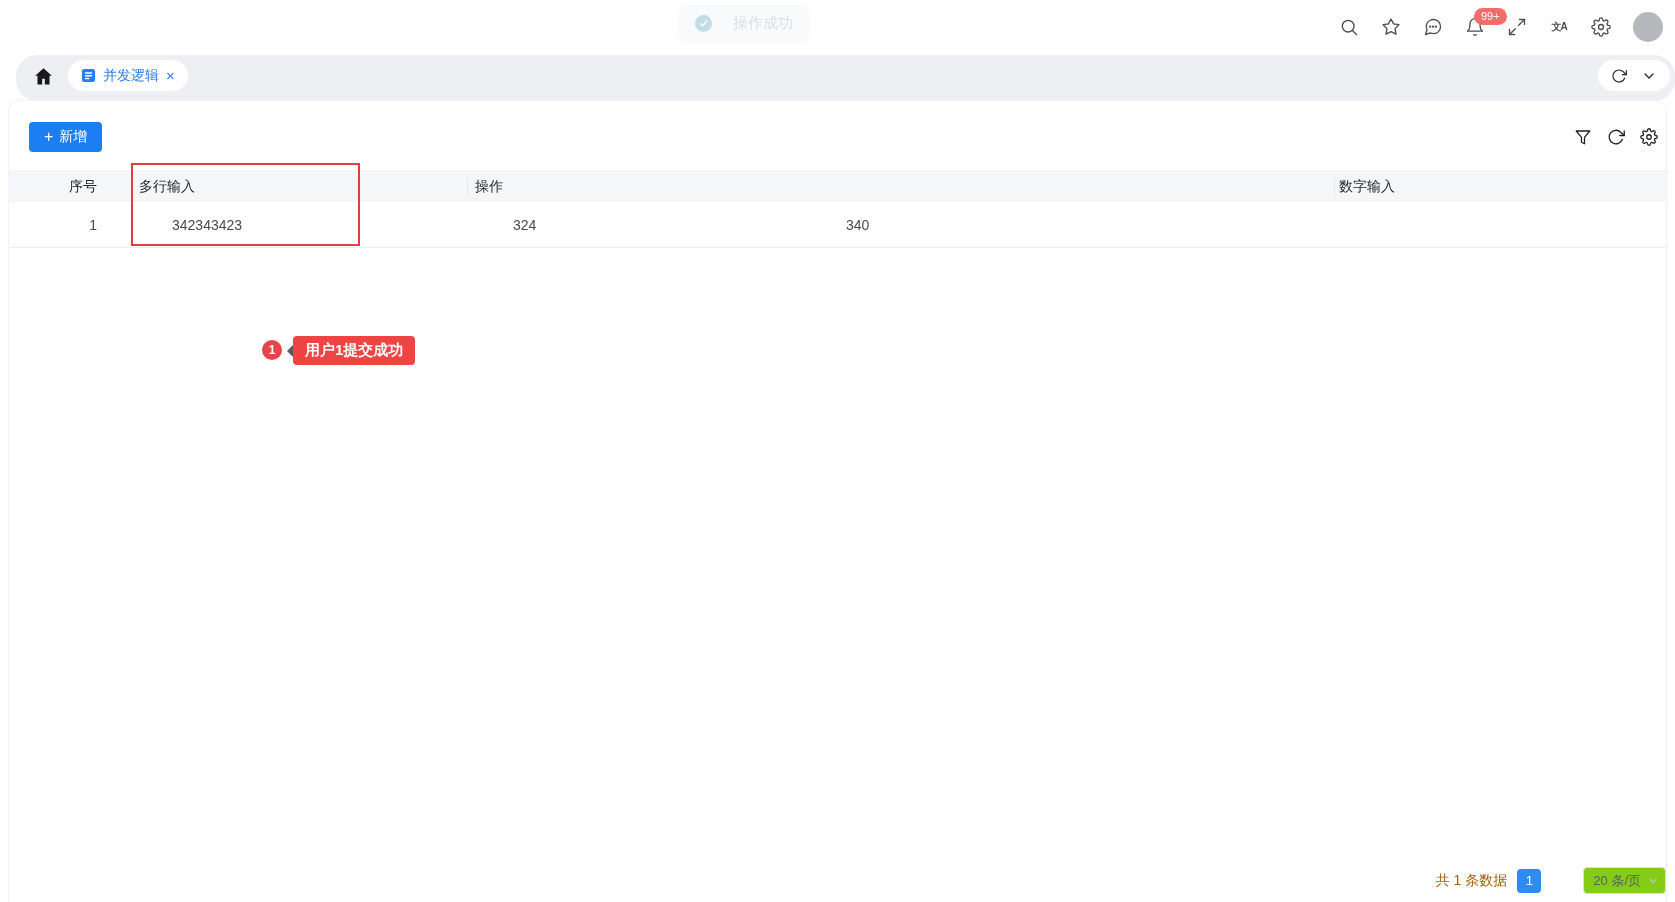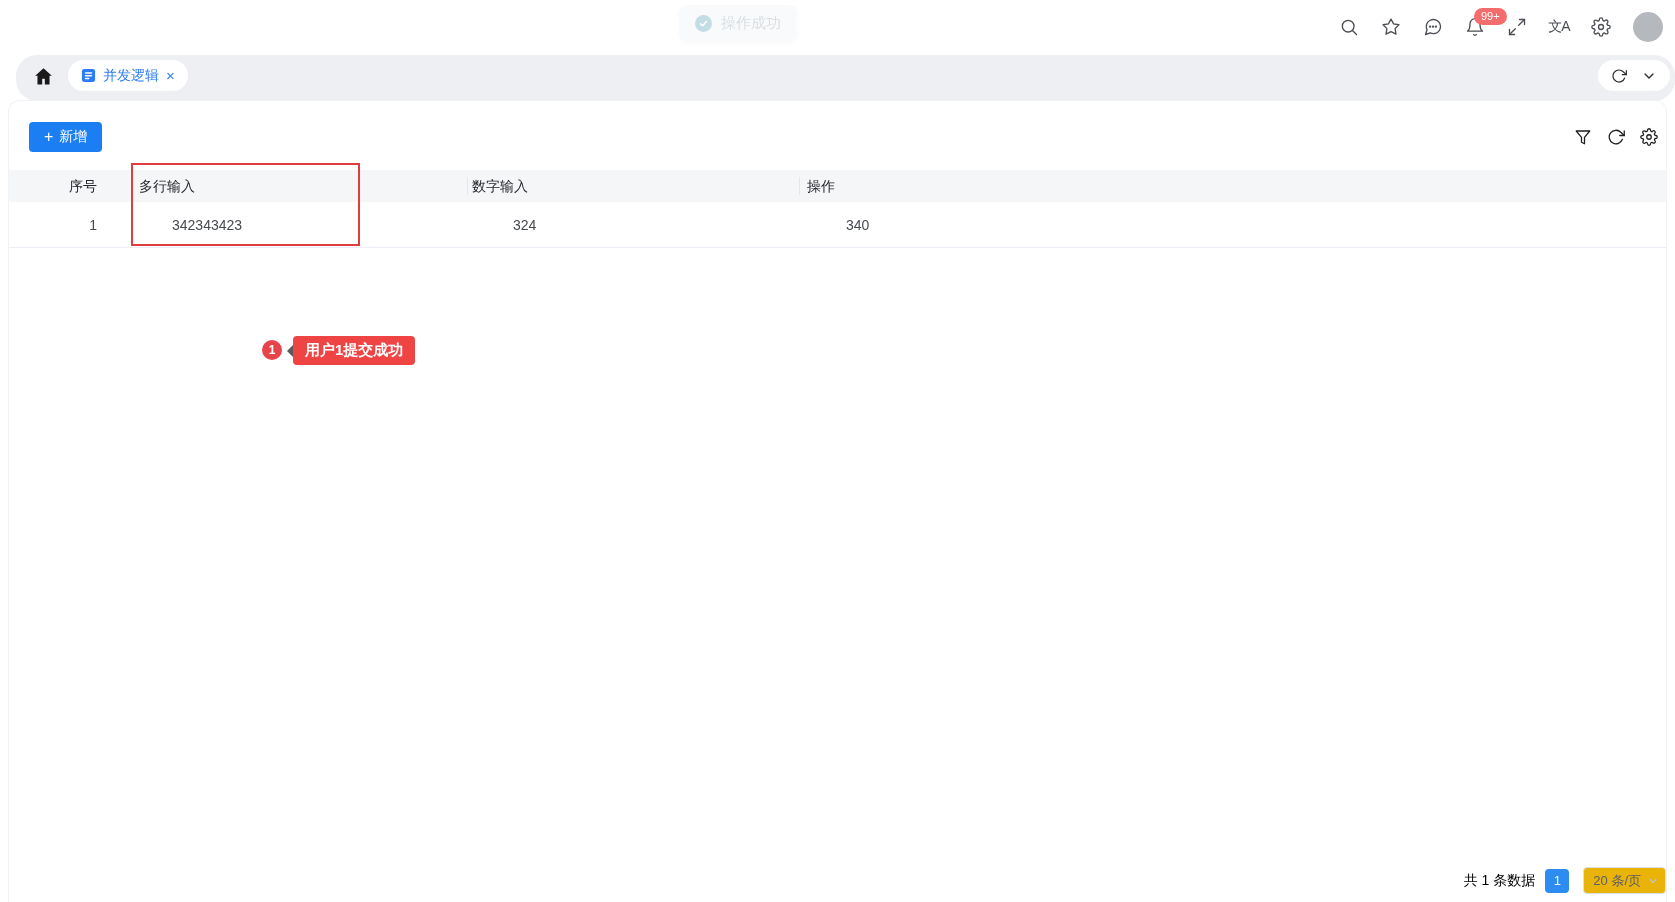--- a/index.html
+++ b/index.html
@@ -13,39 +13,39 @@
   .topbar { position:absolute; left:0; top:0; width:100%; height:55px; background:#fff; }
   .topbar-right {
     position:absolute; right:12px; top:0; height:54px;
     display:flex; align-items:center; gap:22px;
   }
   .tb-icon {
     width:20px; height:20px; color:#4a4d52; cursor:pointer;
     display:flex; align-items:center; justify-content:center; position:relative;
   }
   .tb-icon svg { width:20px; height:20px; display:block; }
-  .translate-glyph { font-size:14px; font-weight:400; letter-spacing:-1px; white-space:nowrap; }
+  .translate-glyph { font-size:10px; font-weight:700; letter-spacing:-1px; white-space:nowrap; }
   .badge {
     position:absolute; left:9px; top:-9px; height:17px; padding:0 7px;
     background:#f56c6c; color:#fff; font-size:11px; line-height:17px;
     border-radius:9px; white-space:nowrap;
   }
   .avatar { width:30px; height:30px; border-radius:50%; background:#b5b8bd; cursor:pointer; }
   .toast {
     position:absolute; left:679px; top:5px; height:37px; padding:0 16px;
     display:flex; align-items:center; gap:9px;
     background:#f2f5f9; border-radius:8px; opacity:0.45;
     box-shadow:0 2px 10px rgba(0,0,0,0.05);
   }
   .toast-check {
     width:17px; height:17px; border-radius:50%; background:#7ab6c2;
     display:flex; align-items:center; justify-content:center;
   }
   .toast-check svg { width:9px; height:9px; }
-  .toast-text { color:#aeb8bf; font-size:15px; white-space:nowrap; }
+  .toast-text { color:#aeb8bf; font-size:15px; white-space:nowrap;margin-left:12px; }
   
   .tabband {
     position:absolute; left:16px; top:55px; width:1659px; height:46px;
     background:#edeff3; border-radius:21px;
   }
   .home-btn {
     position:absolute; left:14px; top:8px; width:26px; height:26px;
     display:flex; align-items:center; justify-content:center; cursor:pointer; color:#1a1a1a;
   }
   .home-btn svg { width:21px; height:21px; }
@@ -122,30 +122,30 @@
   .step-tip::before {
     content:""; position:absolute; left:-6px; top:50%; margin-top:-6px;
     border-top:6px solid transparent; border-bottom:6px solid transparent;
     border-right:6px solid #5a5a5c;
   }
   
   .pagination {
     position:absolute; right:0; top:766px; height:27px;
     display:flex; align-items:center; gap:8px; padding-right:0;
   }
-  .pg-total { color:#000000; font-size:14px; margin-right:2px; }
+  .pg-total { color:#a16207; font-size:14px; margin-right:2px; }
   .pg-page {
     width:24px; height:24px; border-radius:4px; background:#2d8cf0;
     color:#fff; font-size:13px; display:flex; align-items:center; justify-content:center;
     cursor:pointer; margin-right:6px;
   }
   .pg-select {
     height:27px; min-width:79px; border:1px solid #dde0e6; border-radius:4px;
     display:flex; align-items:center; gap:6px; padding:0 6px 0 9px;
-    color:#5a5e66; font-size:13px; cursor:pointer; background:#eab308;
+    color:#5a5e66; font-size:13px; cursor:pointer; background:#84cc16;margin-left:28px;
   }
   .pg-select svg { width:12px; height:12px; color:#c0c4cc; }
 </style>
 </head>
 <body>
 
 <div class="root">
 
   <div class="topbar">
 
@@ -262,22 +262,22 @@
         <svg viewBox="0 0 24 24" fill="none" stroke="currentColor" stroke-width="1.7" stroke-linecap="round" stroke-linejoin="round">
             <circle cx="12" cy="12" r="3"></circle>
             <path d="M19.4 15a1.65 1.65 0 0 0 .33 1.82l.06.06a2 2 0 0 1 0 2.83 2 2 0 0 1-2.83 0l-.06-.06a1.65 1.65 0 0 0-1.82-.33 1.65 1.65 0 0 0-1 1.51V21a2 2 0 0 1-2 2 2 2 0 0 1-2-2v-.09A1.65 1.65 0 0 0 9 19.4a1.65 1.65 0 0 0-1.82.33l-.06.06a2 2 0 0 1-2.83 0 2 2 0 0 1 0-2.83l.06-.06a1.65 1.65 0 0 0 .33-1.82 1.65 1.65 0 0 0-1.51-1H3a2 2 0 0 1-2-2 2 2 0 0 1 2-2h.09A1.65 1.65 0 0 0 4.6 9a1.65 1.65 0 0 0-.33-1.82l-.06-.06a2 2 0 0 1 0-2.83 2 2 0 0 1 2.83 0l.06.06a1.65 1.65 0 0 0 1.82.33H9a1.65 1.65 0 0 0 1-1.51V3a2 2 0 0 1 2-2 2 2 0 0 1 2 2v.09a1.65 1.65 0 0 0 1 1.51 1.65 1.65 0 0 0 1.82-.33l.06-.06a2 2 0 0 1 2.83 0 2 2 0 0 1 0 2.83l-.06.06a1.65 1.65 0 0 0-.33 1.82V9a1.65 1.65 0 0 0 1.51 1H21a2 2 0 0 1 2 2 2 2 0 0 1-2 2h-.09a1.65 1.65 0 0 0-1.51 1z"></path>
           </svg>
       </span>
     </div>
 
     <div class="thead">
       <div class="hc c1">序号</div>
       <div class="hc c3 sep">多行输入</div>
+      <div class="hc c5 sep">操作</div>
       <div class="hc c4 sep">数字输入</div>
-      <div class="hc c5 sep">操作</div>
     </div>
 
     <div class="trow">
       <div class="c1">1</div>
       <div class="c2">342343423</div>
       <div class="c3">324</div>
       <div class="c4">340</div>
     </div>
 
     <div class="hl-rect"></div>

